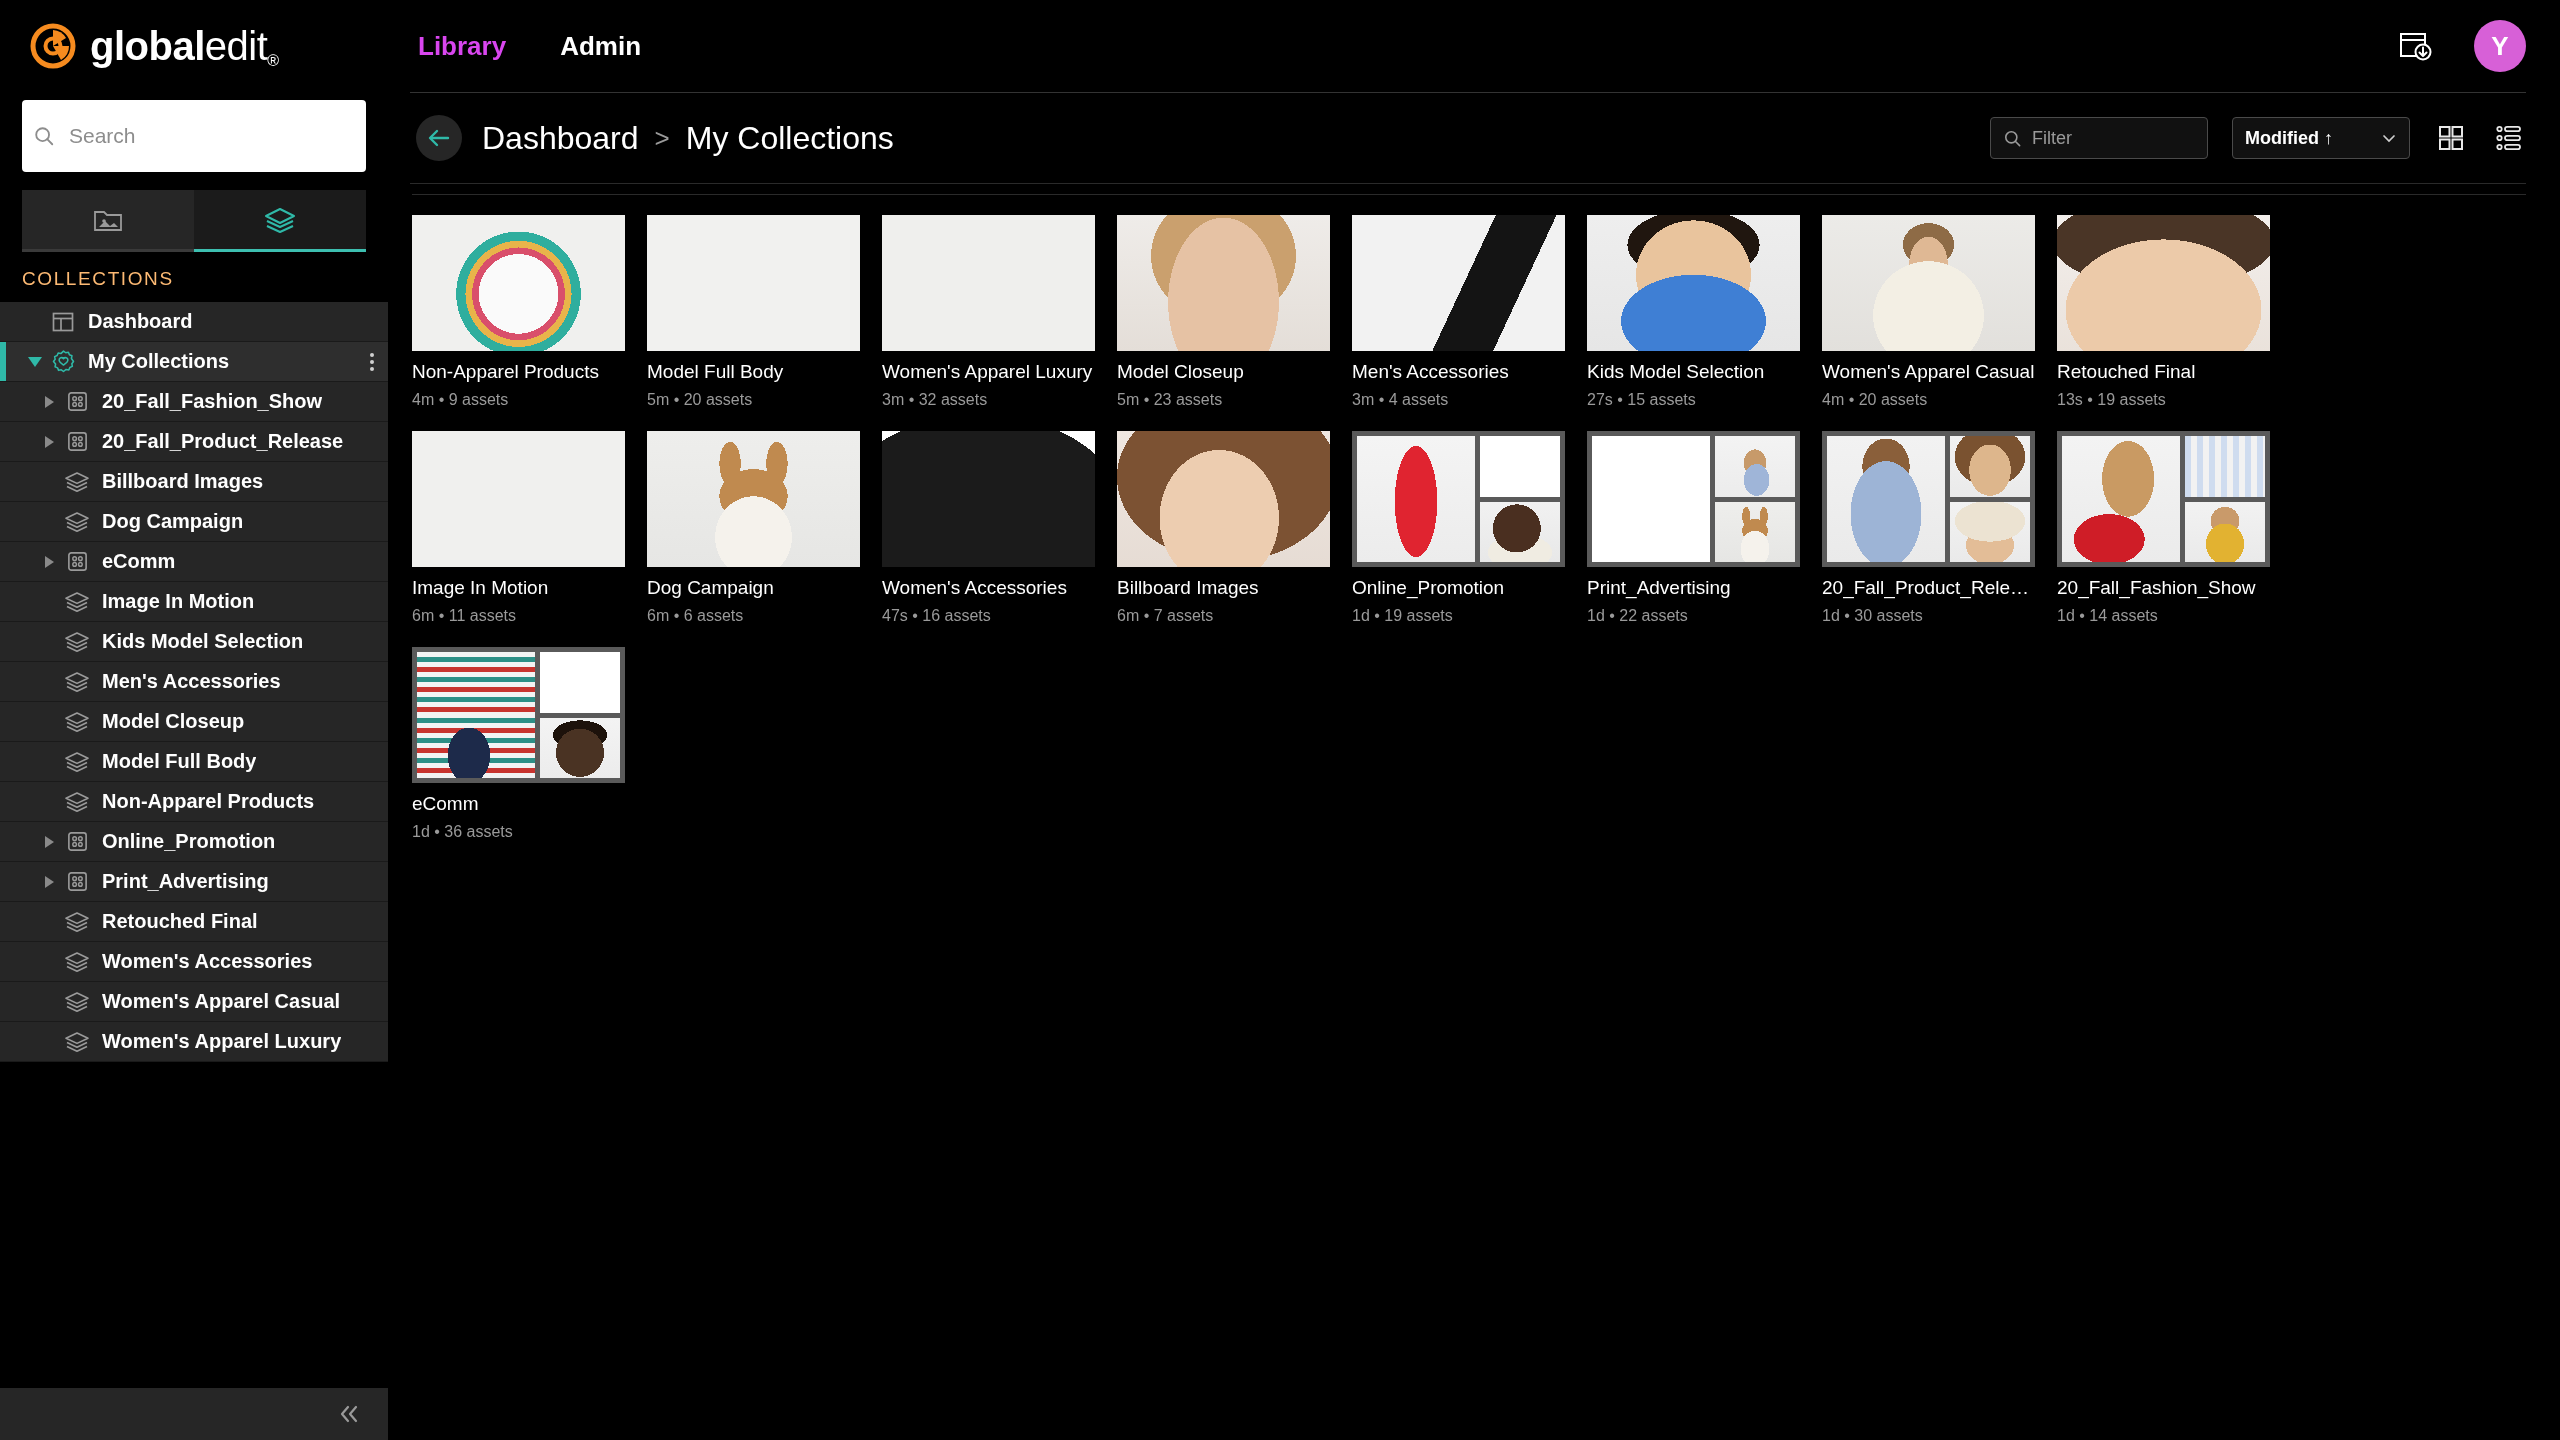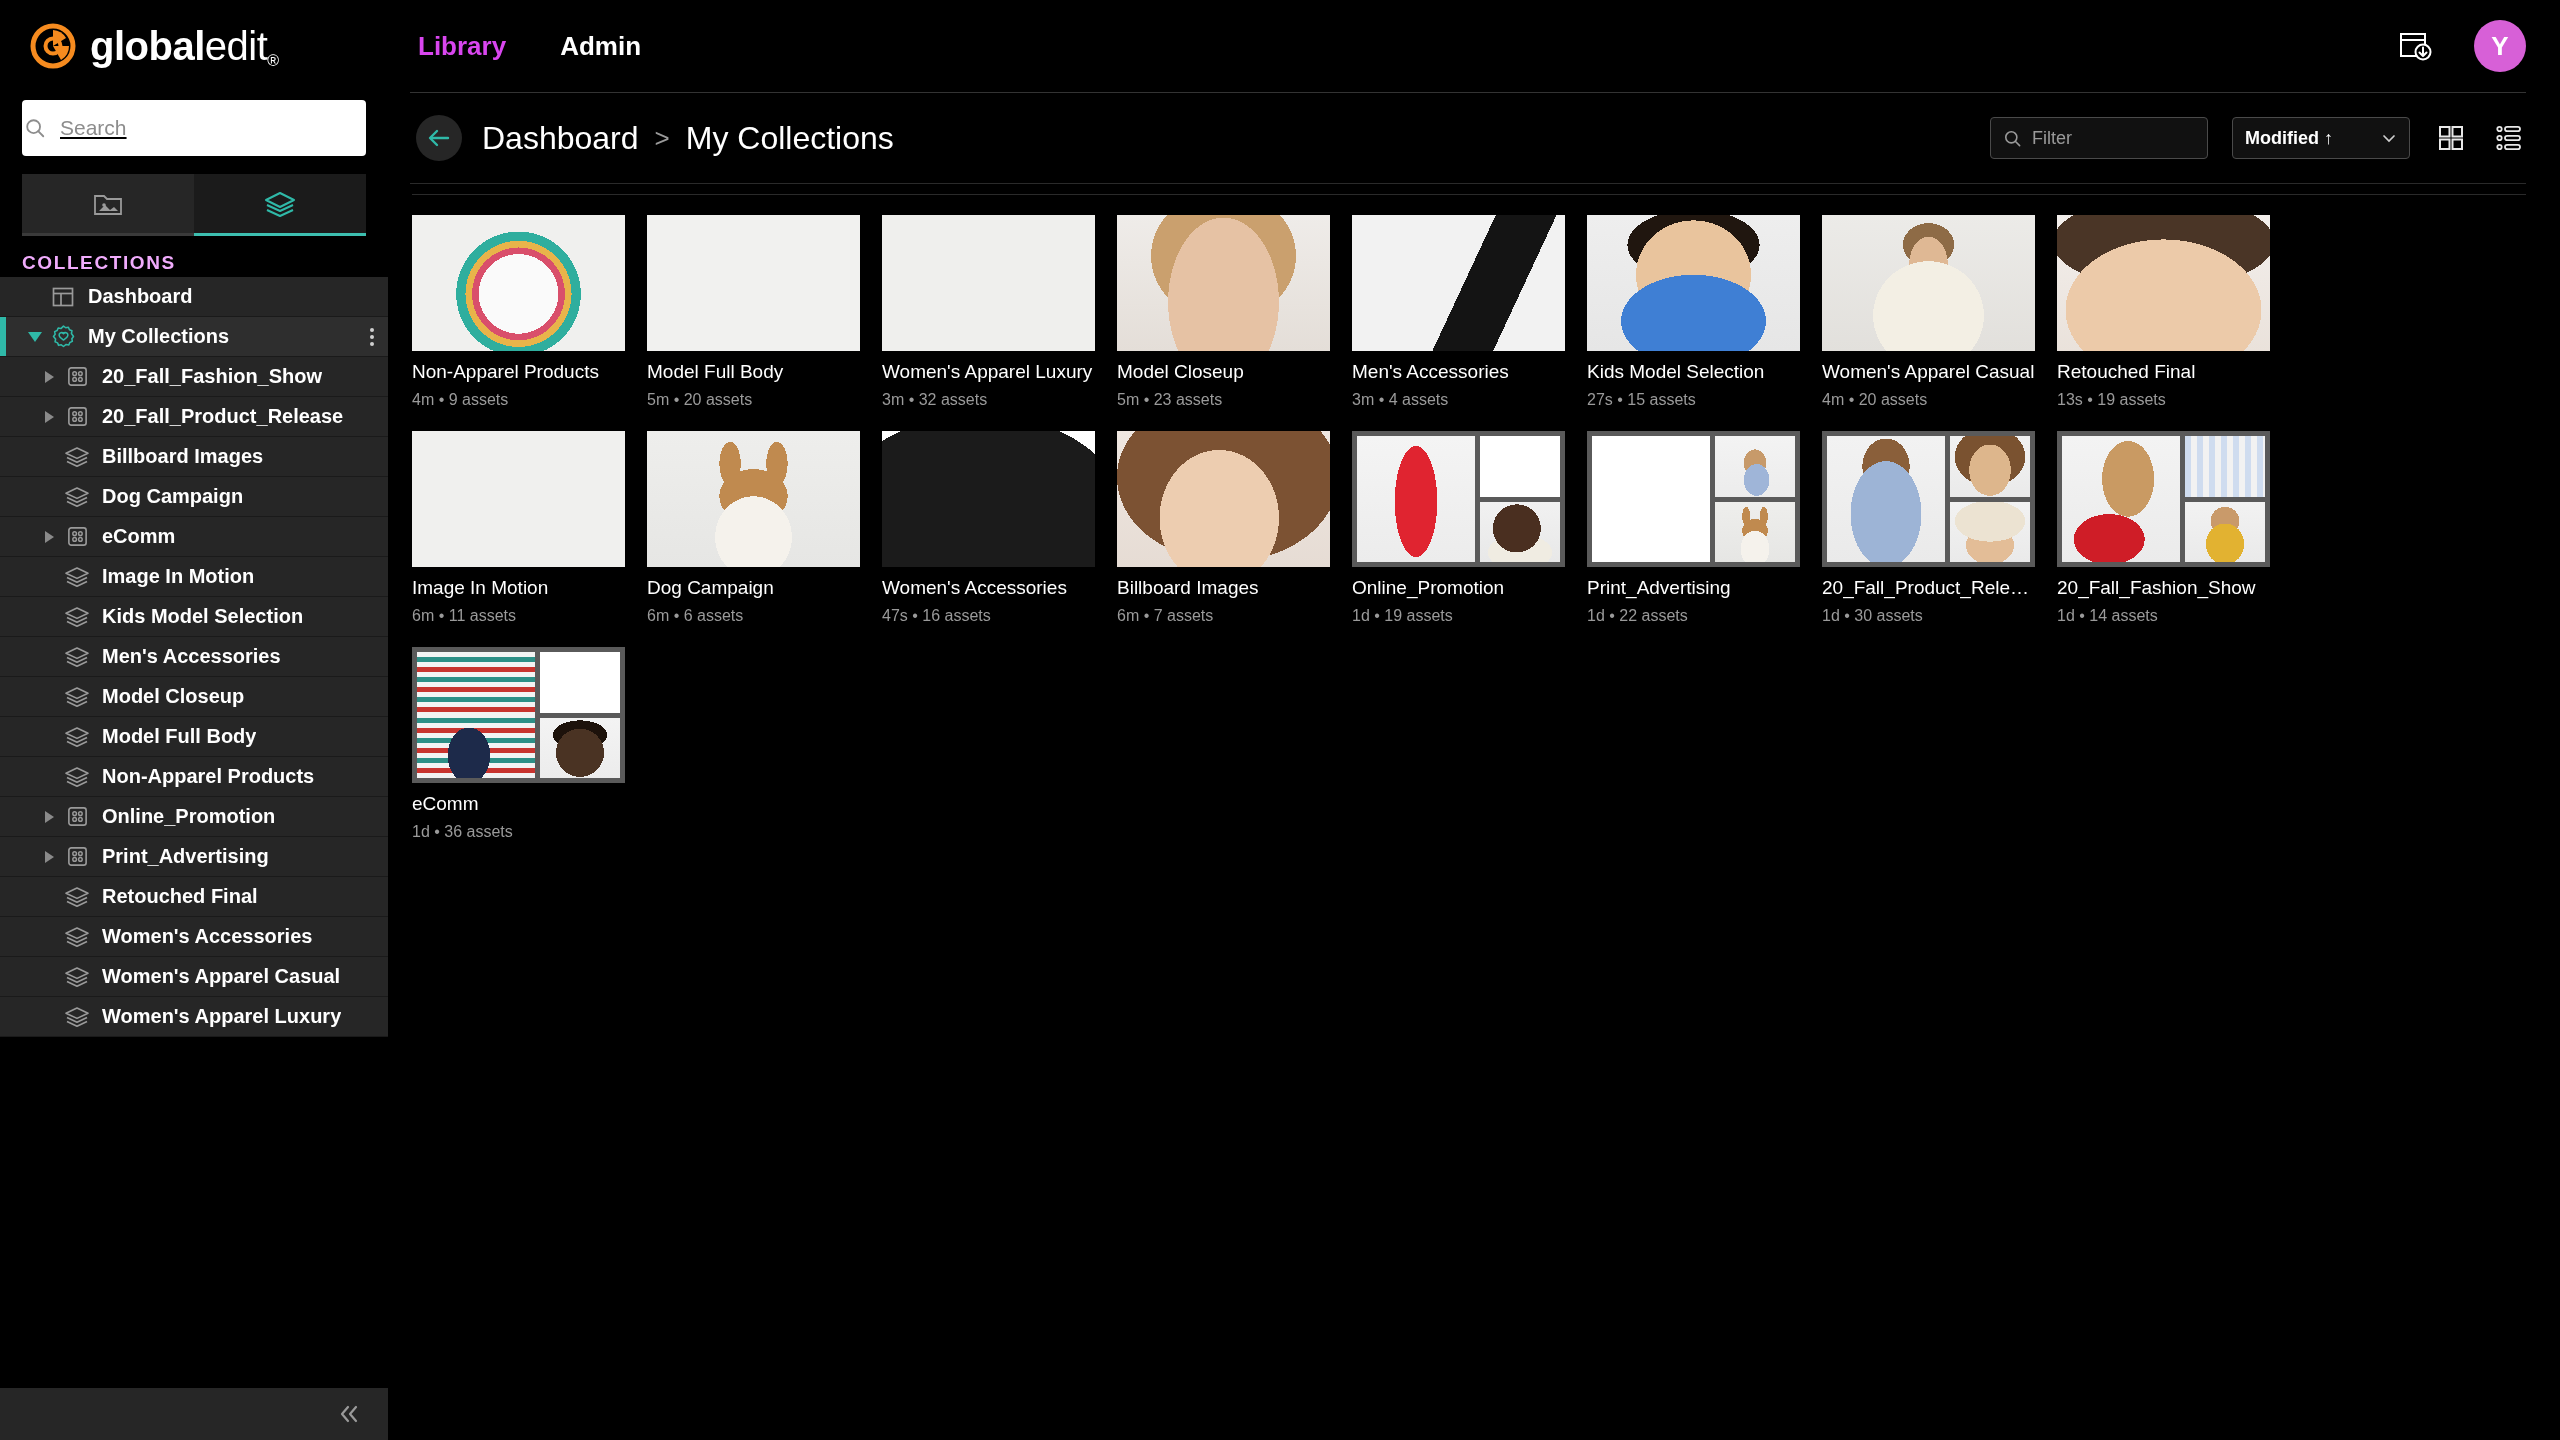--- a/index.html
+++ b/index.html
@@ -31,24 +31,23 @@
   .brand-text {
     font-size: 40px; font-weight: 700; color: #fff;
     letter-spacing: -0.5px; display: flex; align-items: flex-end;
   }
   .brand-text .bold { font-weight: 700; }
   .brand-text .light { font-weight: 300; }
   .brand-text .reg { font-size: 16px; font-weight: 400; line-height: 1; margin-top: 4px; }
 
   .search-wrap { padding: 8px 22px 0 22px; }
   .search-box {
-    height: 56px; background: #fff; border-radius: 4px;
+    height: 72px; background: #fff; border-radius: 4px;
     display: flex; align-items: center; gap: 14px;
-    padding: 0 2px;
-    text-decoration: underline;
+    padding: 0 11px;
   }
   .search-box .ph { color: #8d8d8d; font-size: 21px; }
   .search-box svg { flex: 0 0 22px; }
 
   .panel-tabs {
     display: flex; margin-top: 18px; height: 62px;
     padding: 0 22px;
   }
   .panel-tab {
     flex: 1; display: flex; align-items: center; justify-content: center;
@@ -60,22 +59,22 @@
   .org-wrap { padding: 14px 22px 10px 22px; }
   .org-select {
     height: 42px; border: 1px solid #4a4a4a; border-radius: 4px;
     background: #151515;
     display: flex; align-items: center; justify-content: space-between;
     padding: 0 14px;
     color: #fff; font-size: 19px; font-weight: 600;
   }
 
   .section-label {
-    color: #f0abfc; font-size: 19px; letter-spacing: 1.6px;
-    padding: 16px 0 3px 22px; font-weight: 700;
+    color: #fdba74; font-size: 19px; letter-spacing: 1.6px;
+    padding: 16px 0 12px 22px; font-weight: 400;
   }
 
   .tree { flex: 1; overflow: hidden; }
   .tree-item {
     display: flex; align-items: center;
     height: 40px;
     color: #fff; font-size: 20px; font-weight: 600;
     background: #262626;
     border-bottom: 1px solid #1a1a1a;
     position: relative;

